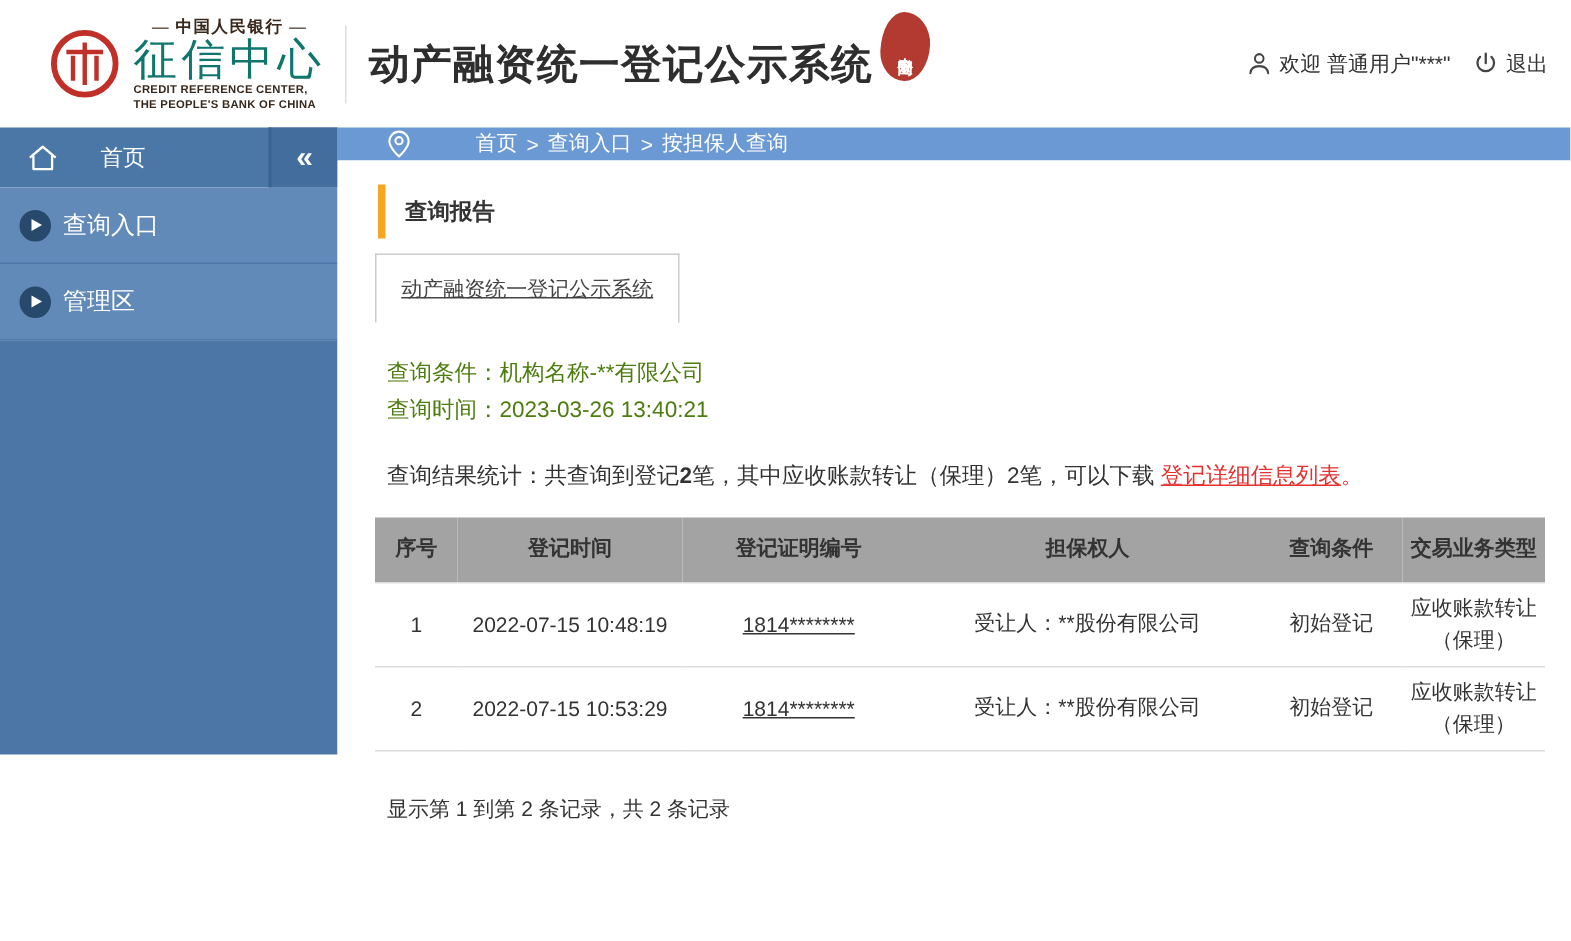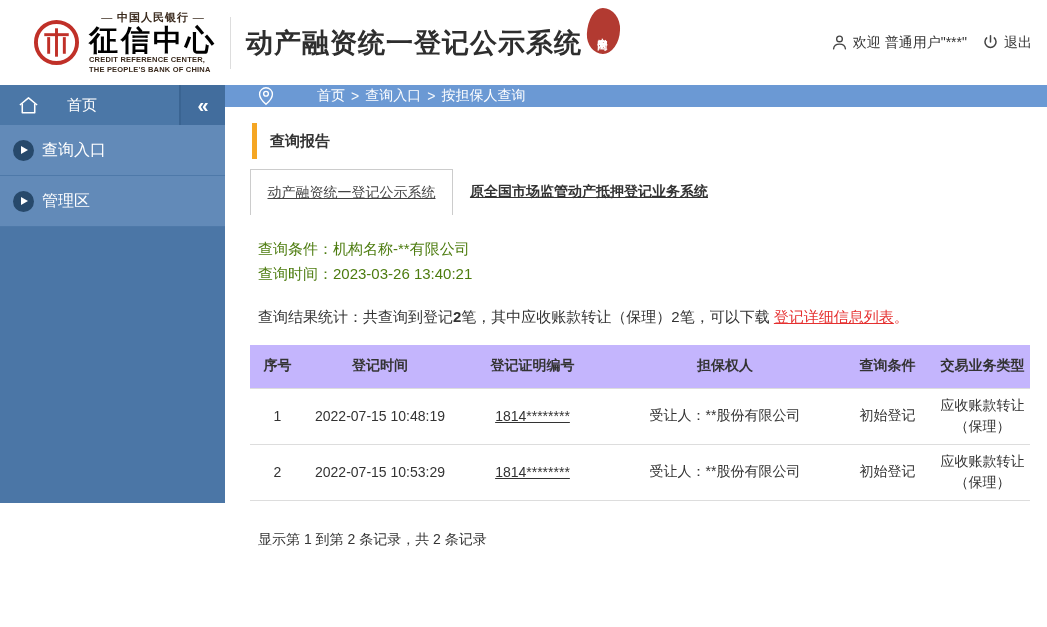--- a/index.html
+++ b/index.html
@@ -7,21 +7,21 @@
               font-family:"Liberation Sans","DejaVu Sans",sans-serif; }
 
   
   .header { height:85px; display:flex; align-items:center; background:#fff;justify-content:space-between; }
   .logo-group { display:flex; align-items:center; margin-left:33px; }
   .seal-svg { width:47px; height:47px; flex:0 0 auto; }
   .logo-text { margin-left:9px; text-align:center; }
   .bank-line { font-family:"Liberation Serif","DejaVu Serif",serif; font-size:11px;
                font-weight:bold; color:#39291c; letter-spacing:1px; white-space:nowrap; }
   .center-name { font-family:"Liberation Serif","DejaVu Serif",serif; font-size:29px;
-                 font-weight:bold; color:#000000; letter-spacing:3px; line-height:1.05; }
+                 font-weight:normal; color:#0f766e; letter-spacing:3px; line-height:1.05; }
   .english-line { font-size:7.5px; font-weight:bold; color:#39291c; letter-spacing:.2px;
                   line-height:1.3; white-space:pre-line; text-align:left; }
   .v-divider { width:1px; height:52px; background:#ddd; margin:0 15px 0 13px; }
   .page-title { font-size:27px; font-weight:bold; color:#2e2e2e; letter-spacing:1px; white-space:nowrap; }
   .title-badge { width:33px; height:46px; background:#b23a31; color:#fff; margin-left:5px;
                  border-radius:46% 54% 50% 50% / 58% 46% 54% 42%;
                  transform:translateY(-12px) rotate(2deg);
                  display:flex; align-items:center; justify-content:center; flex:0 0 auto; }
   .title-badge span { writing-mode:vertical-rl; font-size:10.5px; letter-spacing:1px; font-weight:bold; }
   .user-area { margin-left:auto; margin-right:15px; display:flex; align-items:center;
@@ -74,21 +74,21 @@
   .stats-line { margin-top:22px; margin-left:8px; font-size:15px; color:#333; }
   .stats-count { font-weight:bold; }
   .stats-link { color:#e53030; text-decoration:underline; cursor:pointer; }
   .stats-suffix { color:#e53030; }
 
   .search-btn { display:block; margin-top:20px; margin-left:7px; width:150px; height:35px;
                 background:#337ab7; border:1px solid #2e6da4; border-radius:4px;
                 color:#fff; font-size:14px; cursor:pointer; }
 
   .result-table { margin-top:18px; border-collapse:collapse; width:780px; font-size:14px; color:#333; }
-  .result-table thead tr { background:#c4b5fd; height:43px; }
+  .result-table thead tr { background:#a3a3a3; height:43px; }
   .result-table th { font-weight:bold; text-align:center; border-bottom:1px solid #ddd; }
   .result-table tbody tr { height:56px; }
   .result-table td { text-align:center; border-bottom:1px solid #ddd; }
   .cert-link { color:#333; text-decoration:underline; cursor:pointer; }
   .biz-cell { white-space:pre-line; line-height:1.5; }
 
   .pagination { margin-top:30px; margin-left:8px; font-size:14px; color:#333; }
 </style>
 </head>
 <body>
@@ -175,23 +175,20 @@
 
     <div class="main">
       <div class="section-header">
         <span class="accent-bar"></span>
         <span class="section-title">查询报告</span>
       </div>
 
       <div class="tabs">
         <div class="tab active">
           <span>动产融资统一登记公示系统</span>
-        </div>
-        <div class="tab inactive">
-          <span>原全国市场监管动产抵押登记业务系统</span>
         </div>
       </div>
 
       <div class="query-lines">
         <div>
           <span>查询条件：</span><span>机构名称-**有限公司</span>
         </div>
         <div>
           <span>查询时间：</span><span>2023-03-26 13:40:21</span>
         </div>

